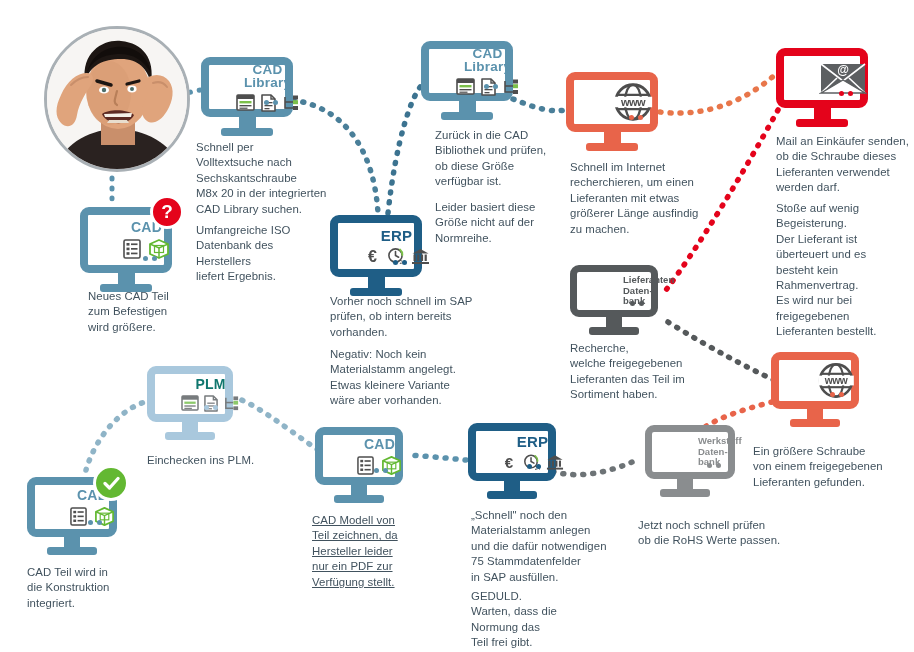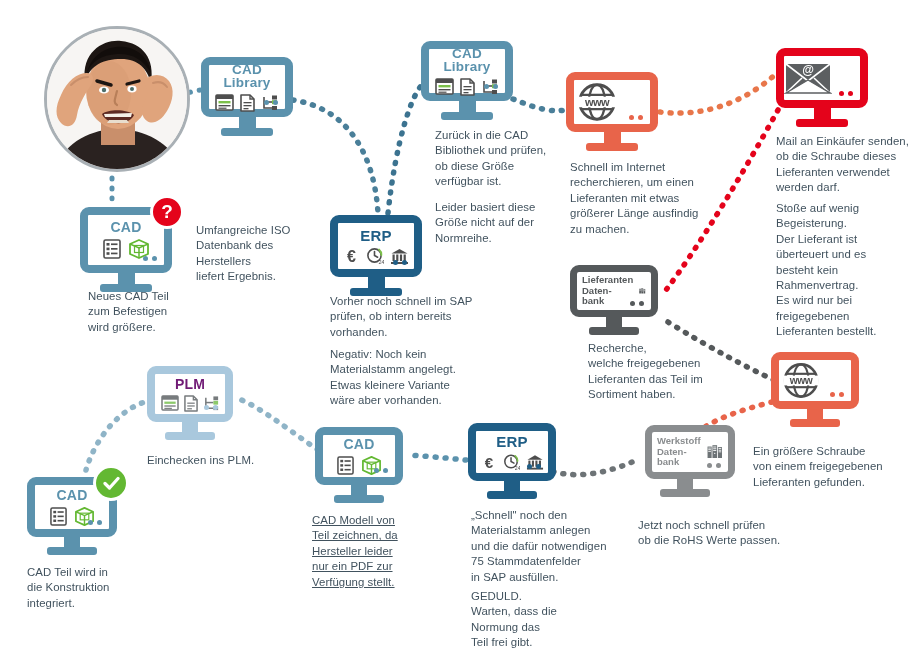--- a/index.html
+++ b/index.html
@@ -14,21 +14,21 @@
   
   .node{position:absolute;}
   .monitor{position:relative;}
   .mon-body{
     box-sizing:border-box;
     border-style:solid;
     border-radius:9px;
     background:#ffffff;
     position:relative;
     display:flex;flex-direction:column;
-    justify-content:center;
+    align-items:center;justify-content:center;padding-left:41px;
   }
   .mon-dots{position:absolute;right:7px;bottom:4px;display:flex;gap:4px;}
   .mon-dots i{display:block;width:5px;height:5px;border-radius:50%;}
   .mon-neck{margin:0 auto;}
   .mon-base{margin:0 auto;border-radius:3px;}
 
   .mon-title{
     font-weight:bold;letter-spacing:.2px;line-height:1;
     text-align:center;
   }
@@ -199,20 +199,25 @@
         </div>
         <div class="mon-dots">
           <i style="background:#5b92ad;"></i>
             <i style="background:#5b92ad;"></i>
         </div>
       </div>
       <div class="mon-neck" style="width:17px;height:11px;background:#5b92ad;"></div>
       <div class="mon-base" style="width:52px;height:8px;background:#5b92ad;"></div>
     </div>
   </div>
+  <div class="caption" style="left:196px;top:140px;width:180px;">Schnell per
+Volltextsuche nach
+Sechskantschraube
+M8x 20 in der integrierten
+CAD Library suchen.</div>
   <div class="caption" style="left:196px;top:223px;width:150px;">Umfangreiche ISO
 Datenbank des
 Herstellers
 liefert Ergebnis.</div>
 
   <div class="node" style="left:330px;top:215px;">
     <div class="monitor">
       <div class="mon-body" style="width:92px;height:62px;border-width:8px;border-color:#1f5e86;">
         <div class="mon-title" style="color:#1f5e86;font-size:15px;">ERP</div>
         <div class="mon-icons" style="gap:6px;">
@@ -379,21 +384,21 @@
         </div>
         <div class="mon-dots">
           <i style="background:#55595b;"></i>
             <i style="background:#55595b;"></i>
         </div>
       </div>
       <div class="mon-neck" style="width:16px;height:10px;background:#55595b;"></div>
       <div class="mon-base" style="width:50px;height:8px;background:#55595b;"></div>
     </div>
   </div>
-  <div class="caption" style="left:570px;top:341px;width:180px;margin-left:18px;">Recherche,
+  <div class="caption" style="left:570px;top:341px;width:180px;">Recherche,
 welche freigegebenen
 Lieferanten das Teil im
 Sortiment haben.</div>
 
   <div class="node" style="left:771px;top:352px;">
     <div class="monitor">
       <div class="mon-body" style="width:88px;height:57px;border-width:8px;border-color:#e8644a;">
         <svg width="44" height="44" viewBox="0 0 46 46">
           <circle cx="23" cy="23" r="18" fill="none" stroke="#4e4e4e" stroke-width="3"></circle>
           <ellipse cx="23" cy="23" rx="8.5" ry="18" fill="none" stroke="#4e4e4e" stroke-width="2.4"></ellipse>
@@ -446,21 +451,21 @@
       <div class="mon-neck" style="width:16px;height:10px;background:#8a8d8f;"></div>
       <div class="mon-base" style="width:50px;height:8px;background:#8a8d8f;"></div>
     </div>
   </div>
   <div class="caption" style="left:638px;top:518px;width:190px;">Jetzt noch schnell prüfen
 ob die RoHS Werte passen.</div>
 
   <div class="node" style="left:147px;top:366px;">
     <div class="monitor">
       <div class="mon-body" style="width:86px;height:56px;border-width:8px;border-color:#a9c8dd;">
-        <div class="mon-title" style="color:#701a75;font-size:14px;">PLM</div>
+        <div class="mon-title" style="color:#0f766e;font-size:14px;">PLM</div>
         <div class="mon-icons" style="gap:5px;">
           <svg width="18" height="16" viewBox="0 0 19 17">
             <rect x="1" y="1" width="17" height="15" rx="1" fill="#ffffff" stroke="#777b7d" stroke-width="1.6"></rect>
             <rect x="1" y="1" width="17" height="4" fill="#777b7d"></rect>
             <rect x="3.5" y="7" width="12" height="2.4" fill="#8cc96a"></rect>
             <rect x="3.5" y="11" width="12" height="1.4" fill="#777b7d"></rect>
             <rect x="3.5" y="13.6" width="8" height="1.2" fill="#777b7d"></rect>
           </svg>
           <svg width="14" height="17" viewBox="0 0 15 18">
             <path d="M1,1 L10,1 L14,5 L14,17 L1,17 Z" fill="#ffffff" stroke="#777b7d" stroke-width="1.6" stroke-linejoin="round"></path>

